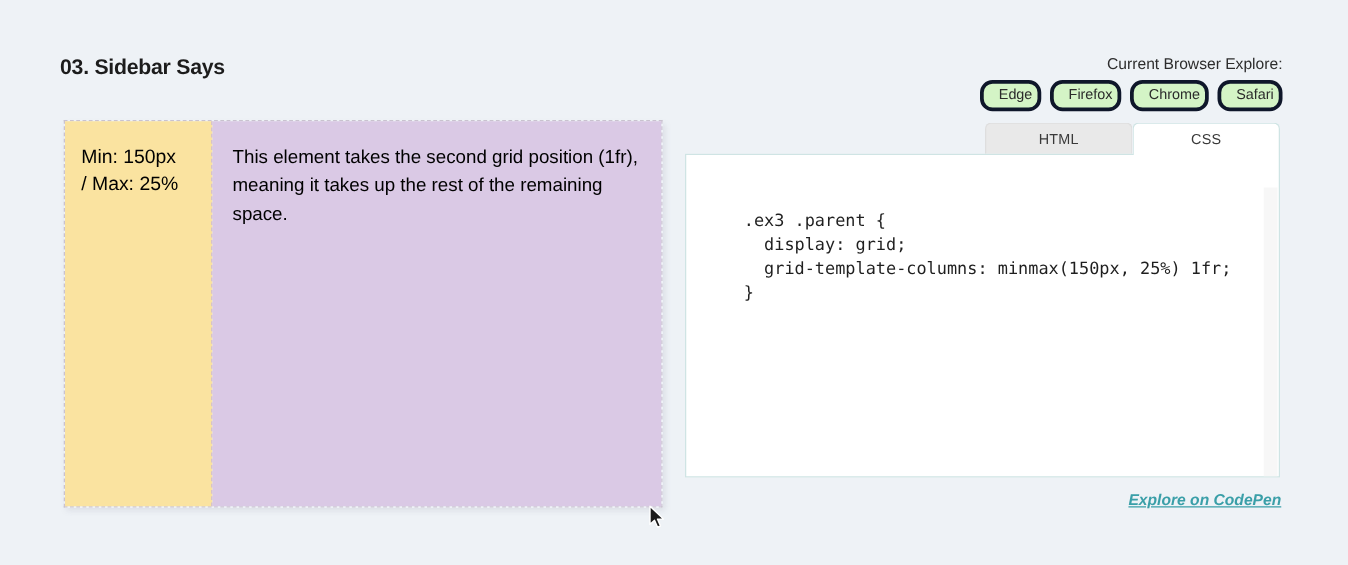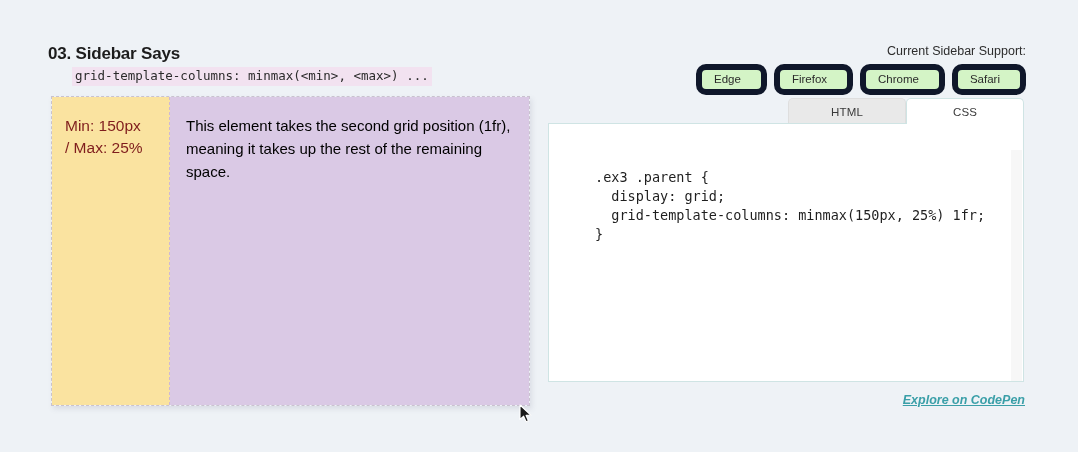--- a/index.html
+++ b/index.html
@@ -62,25 +62,25 @@
     white-space: nowrap;
   }
   #support-pills {
     margin-top: 5px;
     display: flex;
     gap: 7px;
     justify-content: flex-end;
   }
   .pill {
     background: #d4f4c6;
-    border: 6px solid #0f172a;
+    border: 3px solid #0f172a;
     border-radius: 10px;
     font-size: 11.5px;
     color: #2b2b2b;
-    padding: 2px 20px 3px 12px;
+    padding: 2px 4px 3px 12px;
     line-height: 14px;
     white-space: nowrap;
   }
 
   
   #demo-panel {
     position: absolute;
     left: 51px;
     top: 96px;
     width: 479px;
@@ -92,21 +92,21 @@
     box-shadow: 2px 3px 5px rgba(120,120,140,0.16);
   }
   #demo-sidebar {
     background: #fae3a0;
     border-right: 1px dashed #cdb9d4;
     box-sizing: border-box;
     padding: 18px 0 0 13px;
   }
   #demo-sidebar-text {
     font-size: 15.5px;
-    color: #7f1d1d;
+    color: #000000;
     line-height: 22px;
     white-space: pre-line;
   }
   #demo-main {
     background: #dac9e5;
     padding: 17px 14px 0 16px;
     box-sizing: border-box;
   }
   #demo-main-text {
     font-size: 15px;
@@ -205,25 +205,24 @@
     pointer-events: none;
   }
 </style>
 </head>
 <body>
 
 <div id="header">
 
   <div id="title-block">
     <div id="page-title">03. Sidebar Says</div>
-    <code id="title-code">grid-template-columns: minmax(&lt;min&gt;, &lt;max&gt;) ...</code>
   </div>
 
   <div id="support-block">
-    <div id="support-label">Current Sidebar Support:</div>
+    <div id="support-label">Current Browser Explore:</div>
     <div id="support-pills">
       <span class="pill">Edge</span>
       <span class="pill">Firefox</span>
       <span class="pill">Chrome</span>
       <span class="pill">Safari</span>
     </div>
   </div>
 
 </div>
 

